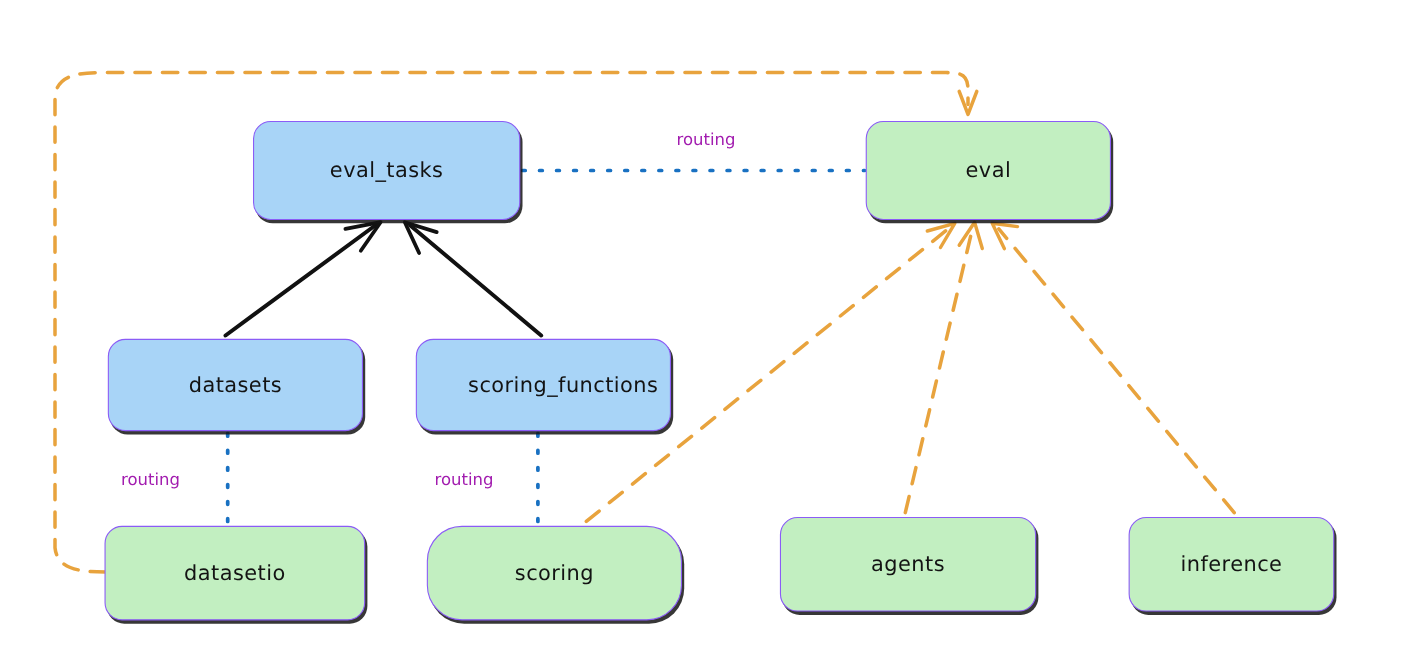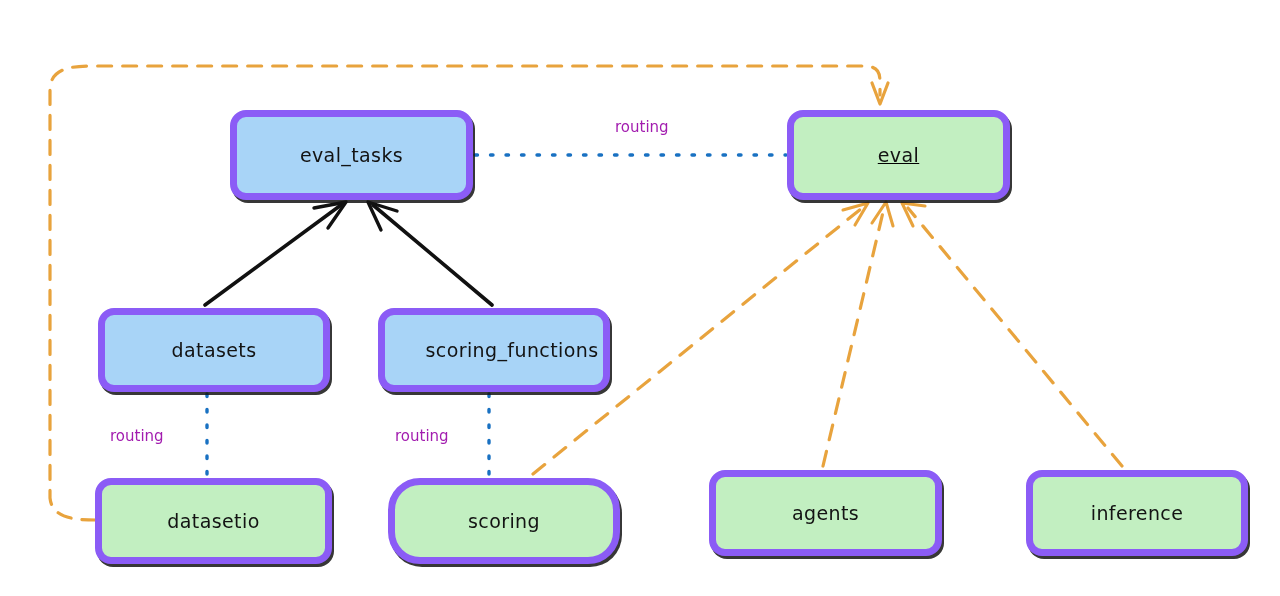--- a/index.html
+++ b/index.html
@@ -22,21 +22,21 @@
   #edge-layer {
     position: absolute;
     left: 0;
     top: 0;
     width: 1280px;
     height: 596px;
   }
   .node {
     position: absolute;
     box-sizing: border-box;
-    border: 7px solid #8b5cf6;
+    border: 1px solid #8b5cf6;
     border-radius: 16px;
     display: flex;
     align-items: center;
     justify-content: center;
     box-shadow: 2px 3px 0 rgba(20,20,20,0.85);
   }
   .node-blue {
     background: #a8d4f7;
   }
   .node-green {
@@ -105,21 +105,21 @@
 
     <g>
       <path d="M 489,394 L 489,477" fill="none" stroke="#1971c2" stroke-width="3.4" stroke-dasharray="2.5 13" stroke-linecap="round"></path>
     </g>
   </svg>
 
   <div class="node node-blue" style="left:230px; top:110px; width:243px; height:90px;">
     <span class="node-label">eval_tasks</span>
   </div>
 
-  <div class="node node-green" style="left:787px; top:110px; width:223px; height:90px;text-decoration:underline;">
+  <div class="node node-green" style="left:787px; top:110px; width:223px; height:90px;">
     <span class="node-label">eval</span>
   </div>
 
   <div class="node node-blue" style="left:98px; top:308px; width:232px; height:84px;">
     <span class="node-label">datasets</span>
   </div>
 
   <div class="node node-blue" style="left:378px; top:308px; width:232px; height:84px;padding-left:36px;">
     <span class="node-label">scoring_functions</span>
   </div>
@@ -129,21 +129,21 @@
   </div>
 
   <div class="node node-green" style="left:388px; top:478px; width:232px; height:86px;border-radius:32px;">
     <span class="node-label">scoring</span>
   </div>
 
   <div class="node node-green" style="left:709px; top:470px; width:233px; height:86px;">
     <span class="node-label">agents</span>
   </div>
 
-  <div class="node node-green" style="left:1026px; top:470px; width:222px; height:86px;">
+  <div class="node node-green" style="left:1026px; top:470px; width:187px; height:86px;">
     <span class="node-label">inference</span>
   </div>
 
   <div class="edge-label" style="left:615px; top:118px;">routing</div>
 
   <div class="edge-label" style="left:110px; top:427px;">routing</div>
 
   <div class="edge-label" style="left:395px; top:427px;">routing</div>
 
 </div>

